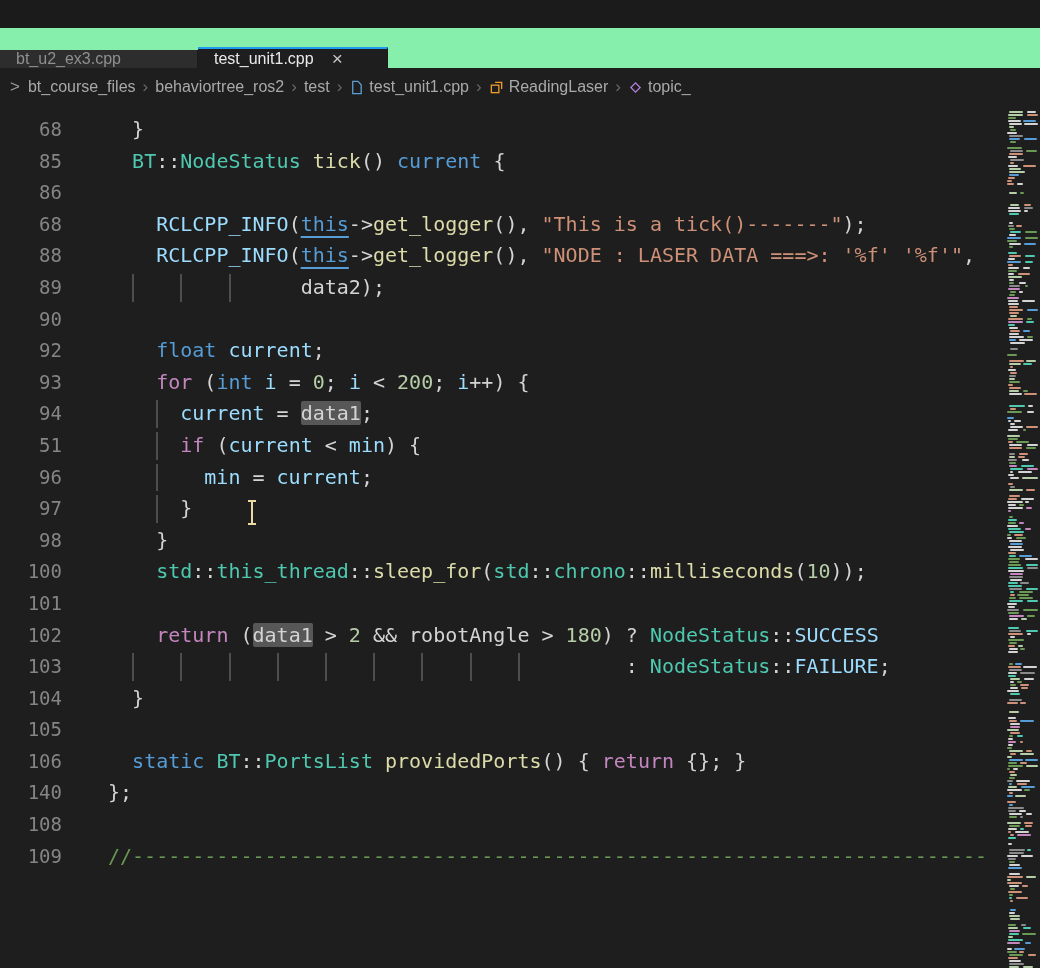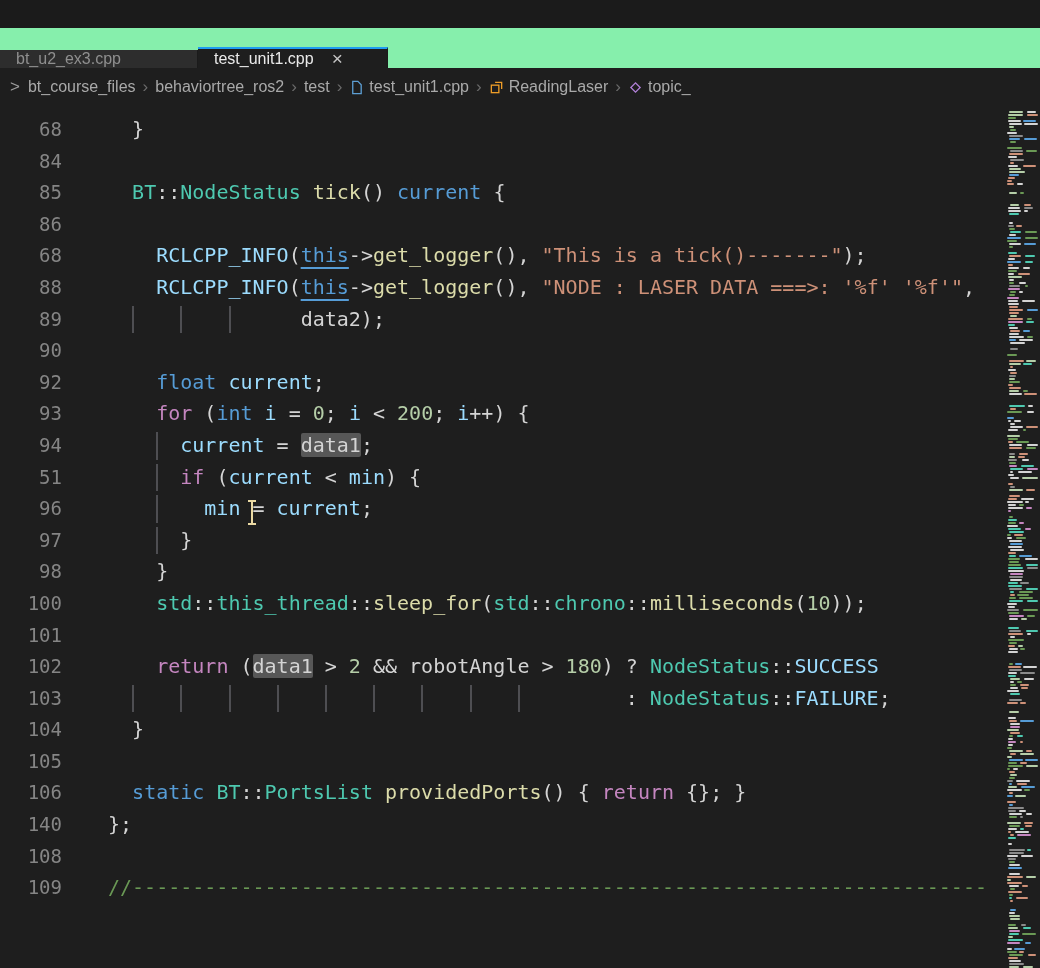--- a/index.html
+++ b/index.html
@@ -111,21 +111,20 @@
           <rect x="4.5" y="4.5" width="7" height="7" transform="rotate(45 8 8)" fill="none" stroke="#b180d7" stroke-width="1.4"></rect>
         </svg>
     </span>
     <span>topic_</span>
   </span>
 </div>
 
 <div class="editor">
   <div class="code-scroll">
       <div class="line"><span class="ln">68</span><span class="lc"><span class="tk p">  }</span></span></div>
-      <div class="line"><span class="ln">84</span><span class="lc"></span></div>
       <div class="line"><span class="ln">85</span><span class="lc"><span class="tk p">  </span><span class="tk cl">BT</span><span class="tk p">::</span><span class="tk cl">NodeStatus</span><span class="tk p"> </span><span class="tk fn">tick</span><span class="tk p">() </span><span class="tk ty">current</span><span class="tk p"> {</span></span></div>
       <div class="line"><span class="ln">86</span><span class="lc"></span></div>
       <div class="line"><span class="ln">68</span><span class="lc"><span class="tk p">    </span><span class="tk va">RCLCPP_INFO</span><span class="tk p">(</span><span class="tk th">this</span><span class="tk p">-&gt;</span><span class="tk fn">get_logger</span><span class="tk p">(), </span><span class="tk st">"This is a tick()-------"</span><span class="tk p">);</span></span></div>
       <div class="line"><span class="ln">88</span><span class="lc"><span class="tk p">    </span><span class="tk va">RCLCPP_INFO</span><span class="tk p">(</span><span class="tk th">this</span><span class="tk p">-&gt;</span><span class="tk fn">get_logger</span><span class="tk p">(), </span><span class="tk st">"NODE : LASER DATA ===&gt;: '%f' '%f'"</span><span class="tk p">,</span></span></div>
       <div class="line"><span class="ln">89</span><span class="lc"><i class="guide" style="left: 24.1px;"></i><i class="guide" style="left: 72.3px;"></i><i class="guide" style="left: 120.5px;"></i><span class="tk p">                data2);</span></span></div>
       <div class="line"><span class="ln">90</span><span class="lc"></span></div>
       <div class="line"><span class="ln">92</span><span class="lc"><span class="tk p">    </span><span class="tk ty">float</span><span class="tk p"> </span><span class="tk va">current</span><span class="tk p">;</span></span></div>
       <div class="line"><span class="ln">93</span><span class="lc"><span class="tk p">    </span><span class="tk kw">for</span><span class="tk p"> (</span><span class="tk ty">int</span><span class="tk p"> </span><span class="tk va">i</span><span class="tk p"> = </span><span class="tk nu">0</span><span class="tk p">; </span><span class="tk va">i</span><span class="tk p"> &lt; </span><span class="tk nu">200</span><span class="tk p">; </span><span class="tk va">i</span><span class="tk p">++) {</span></span></div>
       <div class="line"><span class="ln">94</span><span class="lc"><i class="guide" style="left: 48.2px;"></i><span class="tk p">      </span><span class="tk va">current</span><span class="tk p"> = </span><span class="tk hl">data1</span><span class="tk p">;</span></span></div>
       <div class="line"><span class="ln">51</span><span class="lc"><i class="guide" style="left: 48.2px;"></i><span class="tk p">      </span><span class="tk kw">if</span><span class="tk p"> (</span><span class="tk va">current</span><span class="tk p"> &lt; </span><span class="tk va">min</span><span class="tk p">) {</span></span></div>

